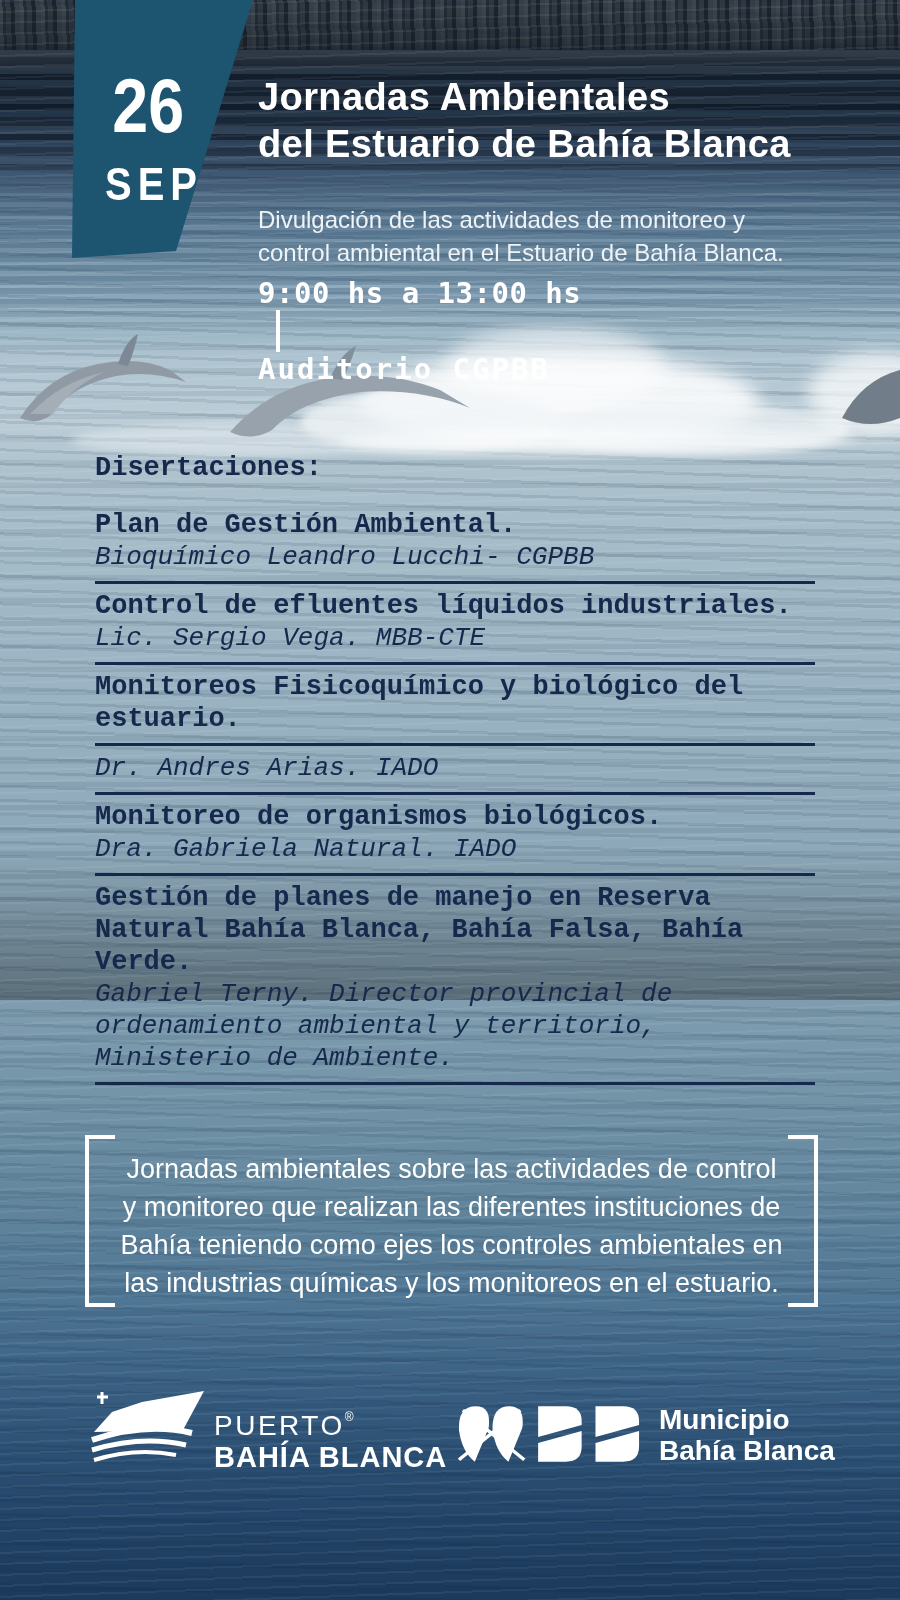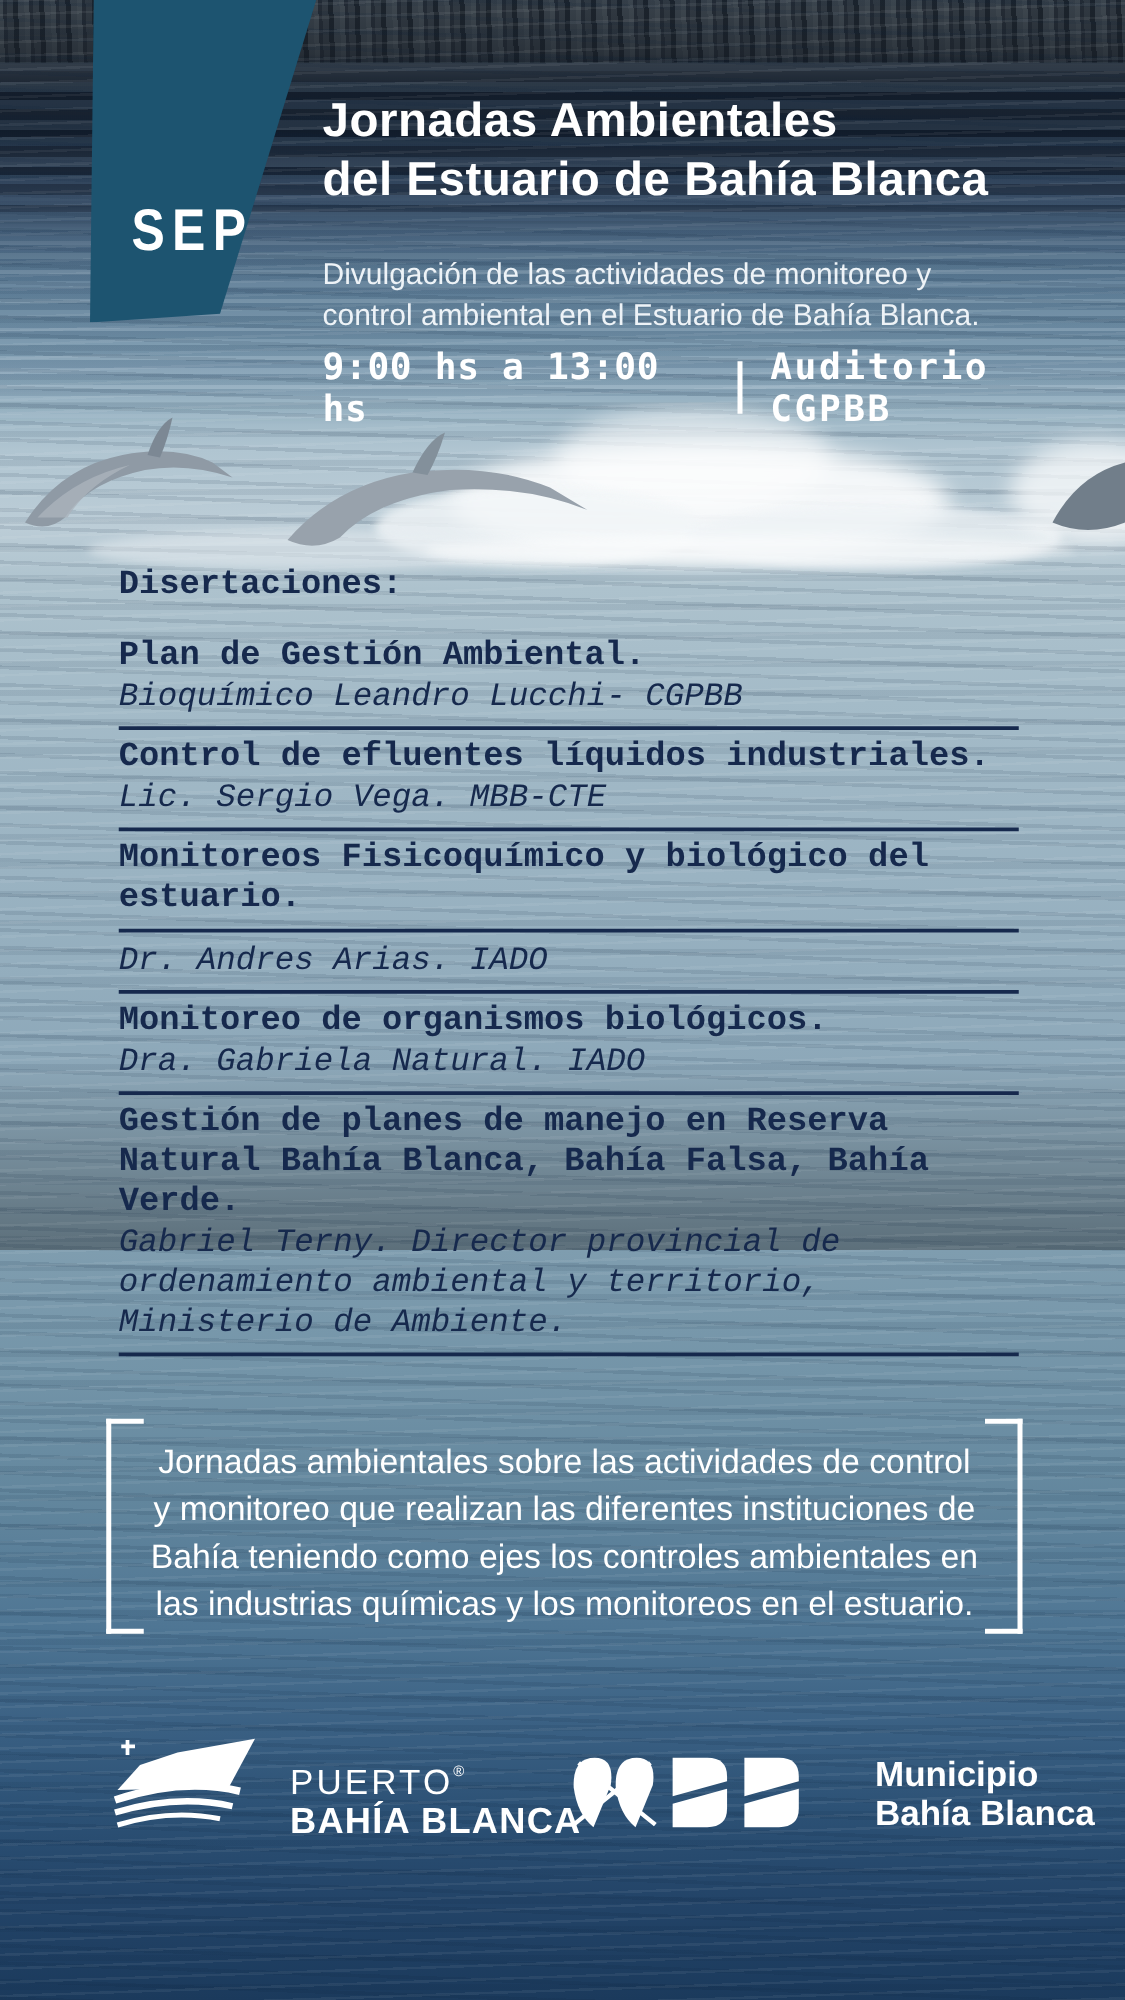--- a/index.html
+++ b/index.html
@@ -64,21 +64,21 @@
   .page-title {
     position:absolute; left:258px; top:74px; width:620px;
     font-size:38px; line-height:47px; font-weight:700; color:#ffffff; letter-spacing:0.4px;
     z-index:5;
   }
   .subtitle {
     position:absolute; left:258px; top:203px; width:620px;
     font-size:24px; line-height:33px; color:#eef3f7; z-index:5;
   }
   .schedule {
-    position:absolute; left:258px; top:276px; display:flex; align-items:center; z-index:5; color:#fff;
+    position:absolute; left:258px; top:276px; display:flex; align-items:flex-start; z-index:5; color:#fff;flex-direction:column;
   }
   .schedule-time, .schedule-venue {
     font-family:"DejaVu Sans Mono", monospace; font-size:29px; font-weight:700; letter-spacing:0.5px;
   }
   .schedule-venue { letter-spacing:2px; }
   .schedule-divider { width:4px; height:42px; background:#ffffff; margin:0 22px 0 18px; }
 
   .sessions { position:absolute; left:95px; top:452px; width:720px; color:#16294d; z-index:5;font-family:Liberation Mono, monospace; }
   .sessions-heading { font-size:27px; font-weight:700; line-height:33px; margin-bottom:18px; }
   .session { border-bottom:3px solid #16294d; padding:6px 0 8px; }
@@ -89,26 +89,26 @@
   .quote-bracket { position:absolute; top:0; bottom:0; width:30px; }
   .quote-bracket.left  { left:0;  border-left:4px solid #fff;  border-top:4px solid #fff; border-bottom:4px solid #fff; }
   .quote-bracket.right { right:0; border-right:4px solid #fff; border-top:4px solid #fff; border-bottom:4px solid #fff; }
   .quote-text {
     position:absolute; left:26px; right:26px; top:15px; text-align:center;
     color:#ffffff; font-size:27px; line-height:38px;
   }
 
   .footer-port-logo { position:absolute; left:90px; top:1384px; z-index:5; display:flex; align-items:flex-start; }
   .port-ship { width:118px; height:80px; margin-top:4px; }
-  .port-text { margin-left:24px; color:#fff; padding-top:18px; }
+  .port-text { margin-left:6px; color:#fff; padding-top:18px; }
   .port-name { font-size:28px; font-weight:400; letter-spacing:2.5px; line-height:30px; }
   .port-name sup { font-size:12px; vertical-align:14px; }
   .port-city { font-size:29px; font-weight:700; letter-spacing:1px; line-height:32px; }
 
-  .footer-muni-logo { position:absolute; left:455px; top:1392px; z-index:5; display:flex; align-items:flex-start;gap:41px; }
+  .footer-muni-logo { position:absolute; left:455px; top:1392px; z-index:5; display:flex; align-items:flex-start; }
   .muni-mark { width:188px; height:64px; margin-top:10px; }
   .muni-text { margin-left:16px; color:#fff; padding-top:12px; }
   .muni-line1 { font-size:28px; font-weight:700; line-height:31px; }
   .muni-line2 { font-size:28px; font-weight:700; line-height:31px; }
 </style>
 </head>
 <body>
 
 <div class="poster">
 
@@ -138,20 +138,21 @@
     <path d="M30,92 Q60,60 104,50 Q70,66 54,92 Z" fill="#aab3bc" opacity="0.8"></path>
 
     <path d="M230,110 Q268,66 330,56 Q390,48 440,68 L470,86 Q420,66 360,70 Q300,78 272,108 Q252,120 230,110 Z" fill="#98a2ac"></path>
     <path d="M330,56 Q342,30 356,24 Q350,44 342,58 Z" fill="#83909b"></path>
 
     <path d="M842,96 Q862,58 900,48 L900,96 Q870,108 842,96 Z" fill="#717e8a"></path>
     <ellipse cx="600" cy="118" rx="260" ry="12" fill="#ffffff" opacity="0.5" filter="url(#blurSm)"></ellipse>
   </svg>
 
   <div class="badge">
+    <div class="badge-day"><span>26</span></div>
     <div class="badge-month"><span>SEP</span></div>
   </div>
 
   <div class="page-title">
     <div>Jornadas Ambientales</div>
     <div>del Estuario de Bahía Blanca</div>
   </div>
   <div class="subtitle">
     <div>Divulgación de las actividades de monitoreo y</div>
     <div>control ambiental en el Estuario de Bahía Blanca.</div>

